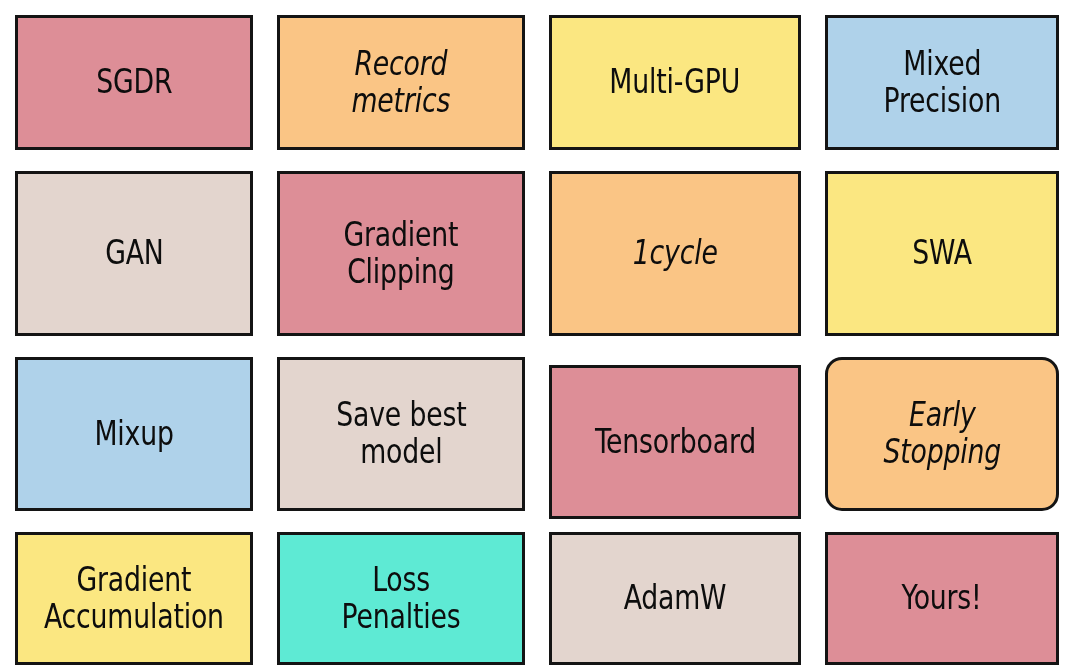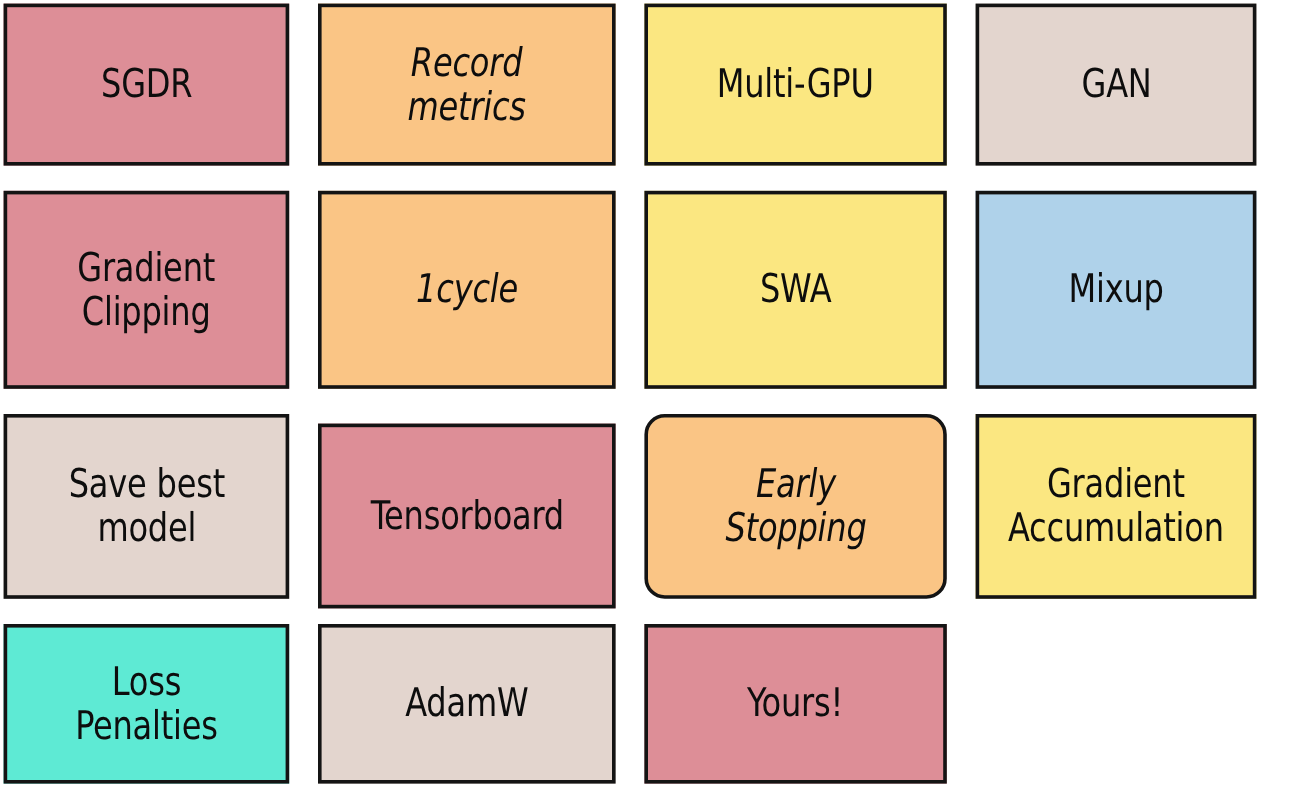--- a/index.html
+++ b/index.html
@@ -18,21 +18,21 @@
   #card-grid {
     position: relative;
     width: 1090px;
     height: 659px;
     box-sizing: border-box;
     display: grid;
     grid-template-columns: 262px 272px 276px 258px;
     grid-template-rows: 156px 186px 175px 154px;
     column-gap: 0px;
     row-gap: 0px;
-    padding: 0;
+    padding: 12px;
   }
 
   .cell {
     box-sizing: border-box;
     display: flex;
     align-items: center;
     justify-content: center;
     padding: 3px 21px 18px 3px;
   }
 
@@ -79,20 +79,26 @@
     </div>
     <div class="cell">
       <div class="card c-orange" style="background: rgb(250, 197, 133); border-color: rgb(20, 20, 20);">
         <span class="card-label" style="color: rgb(13, 13, 13);">Record
 metrics</span>
       </div>
     </div>
     <div class="cell">
       <div class="card c-yellow" style="background: rgb(251, 231, 129); border-color: rgb(20, 20, 20);">
         <span class="card-label" style="color: rgb(13, 13, 13);">Multi-GPU</span>
+      </div>
+    </div>
+    <div class="cell">
+      <div class="card c-blue" style="background: rgb(175, 210, 234); border-color: rgb(20, 20, 20);">
+        <span class="card-label" style="color: rgb(13, 13, 13);">Mixed
+Precision</span>
       </div>
     </div>
     <div class="cell">
       <div class="card c-beige" style="background: rgb(227, 213, 206); border-color: rgb(20, 20, 20);">
         <span class="card-label" style="color: rgb(13, 13, 13);">GAN</span>
       </div>
     </div>
     <div class="cell">
       <div class="card c-rose" style="background: rgb(221, 142, 151); border-color: rgb(20, 20, 20);">
         <span class="card-label" style="color: rgb(13, 13, 13);">Gradient

